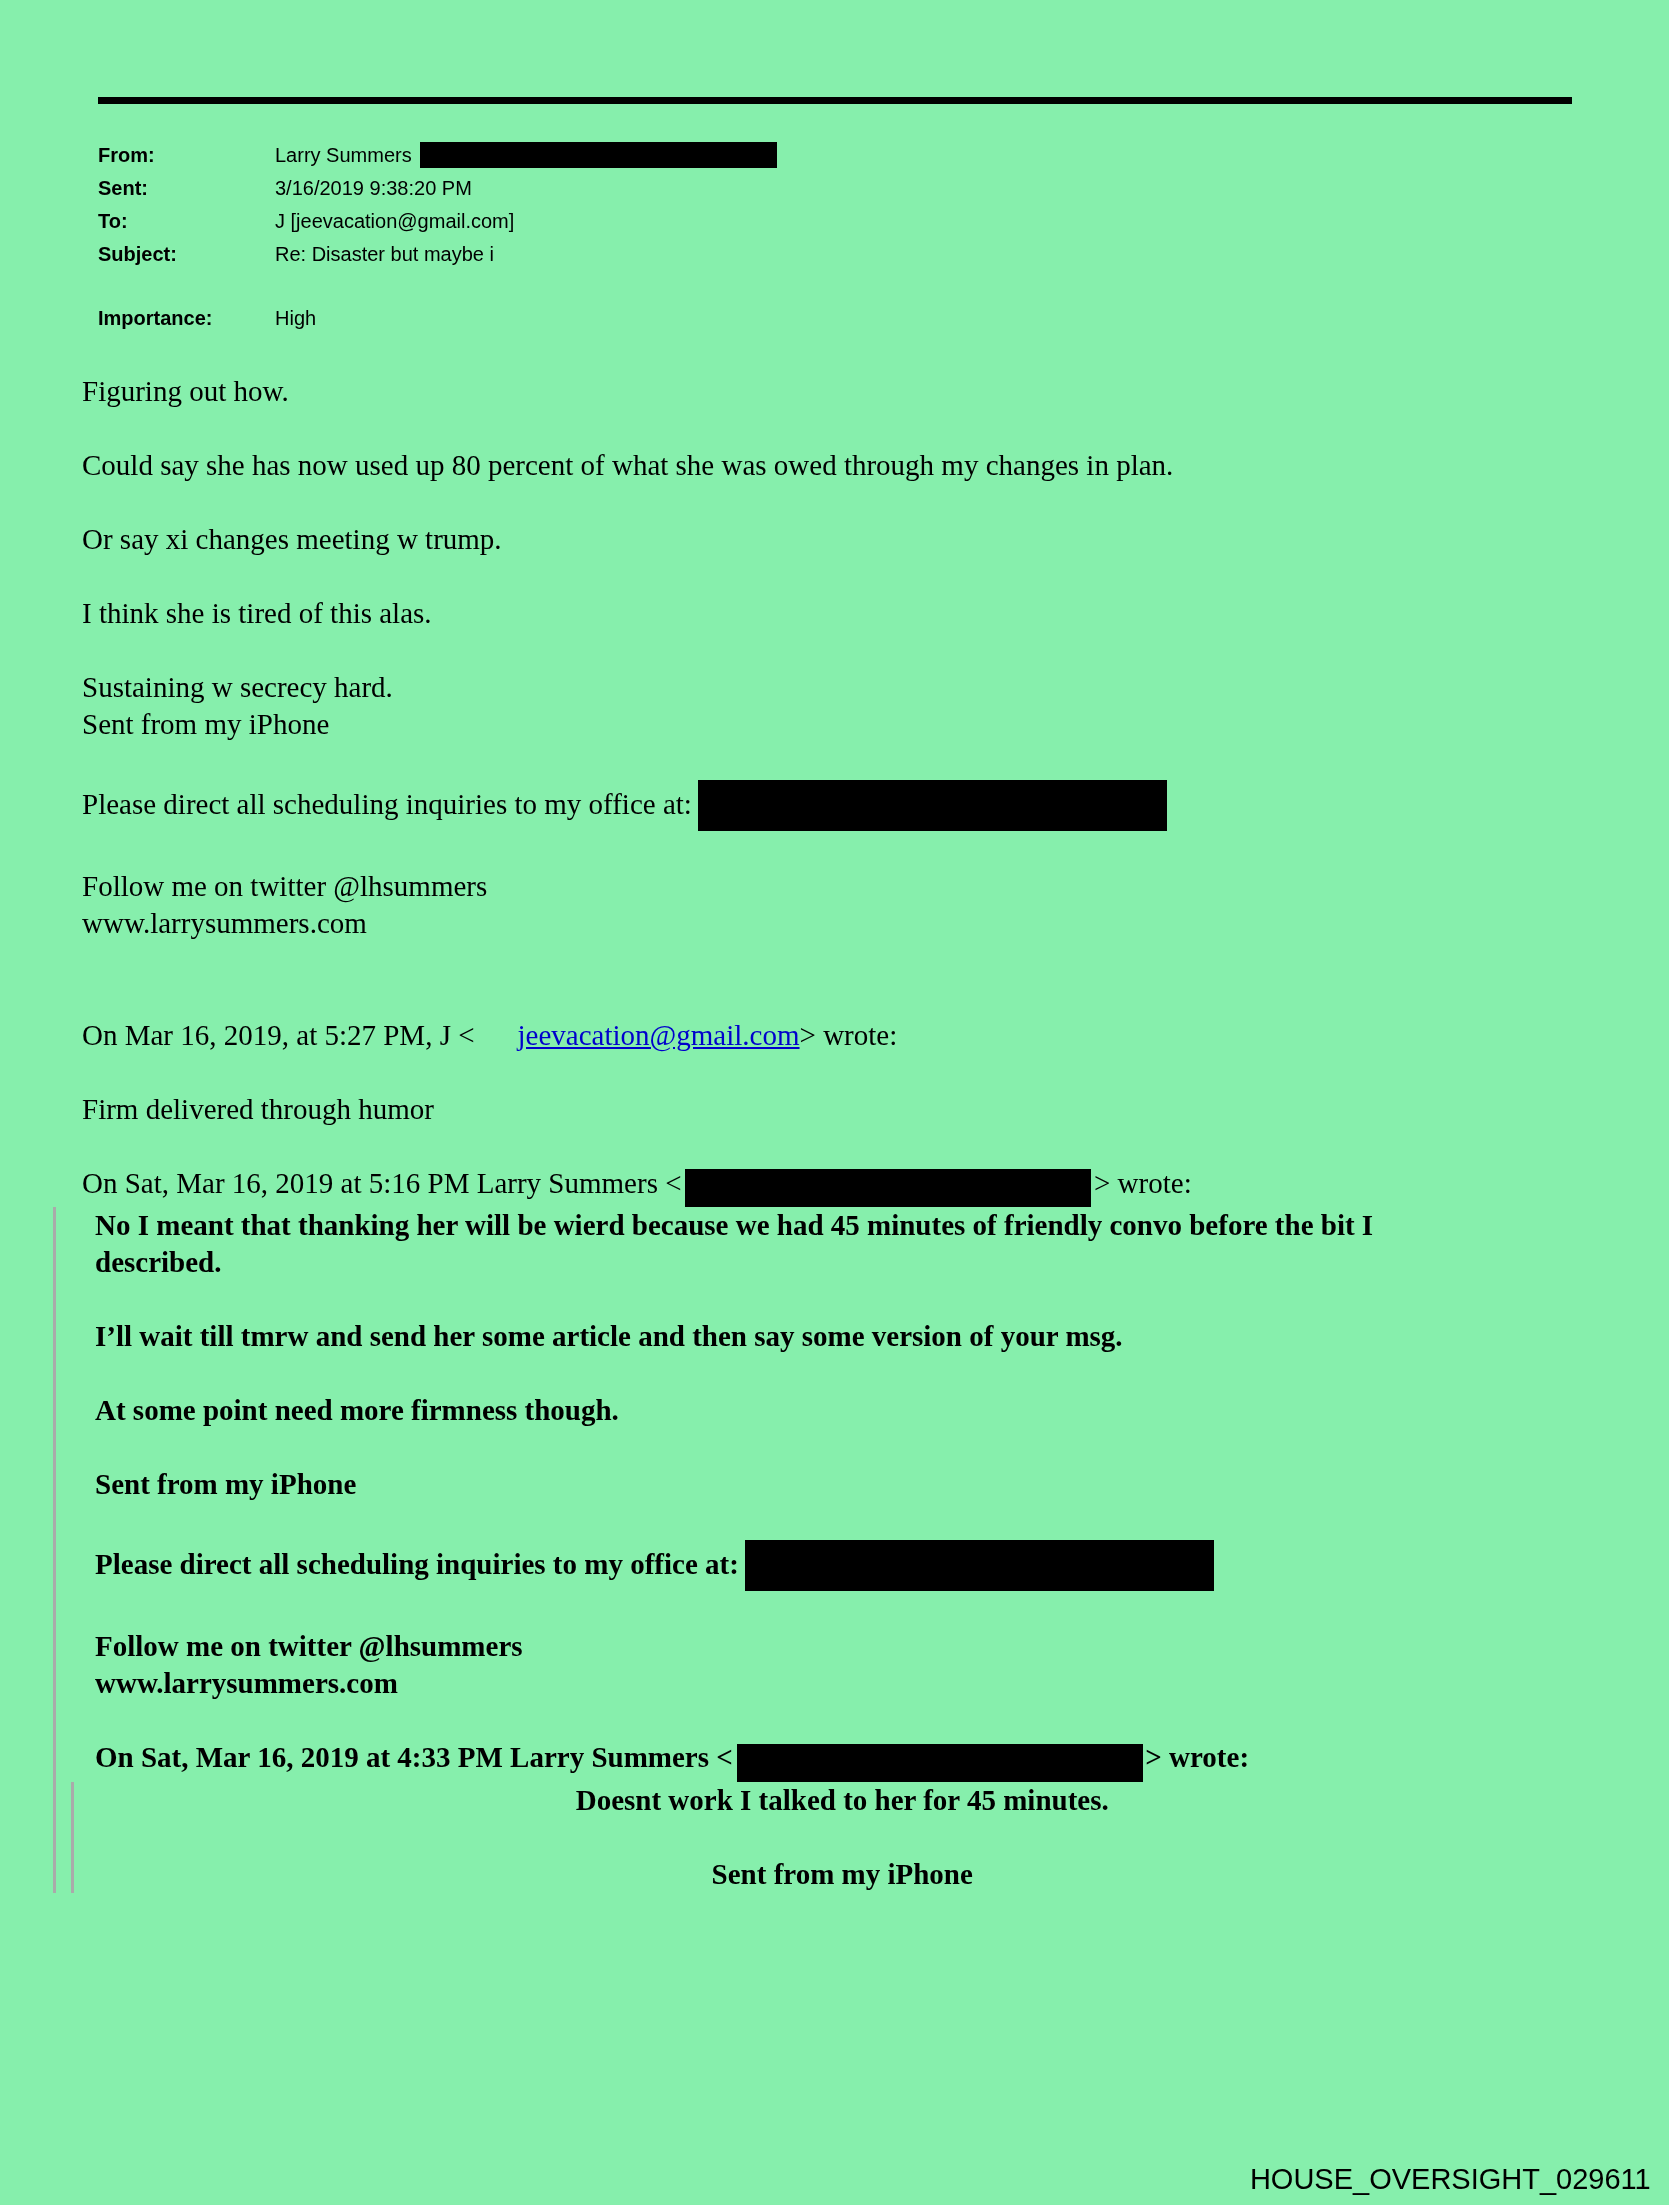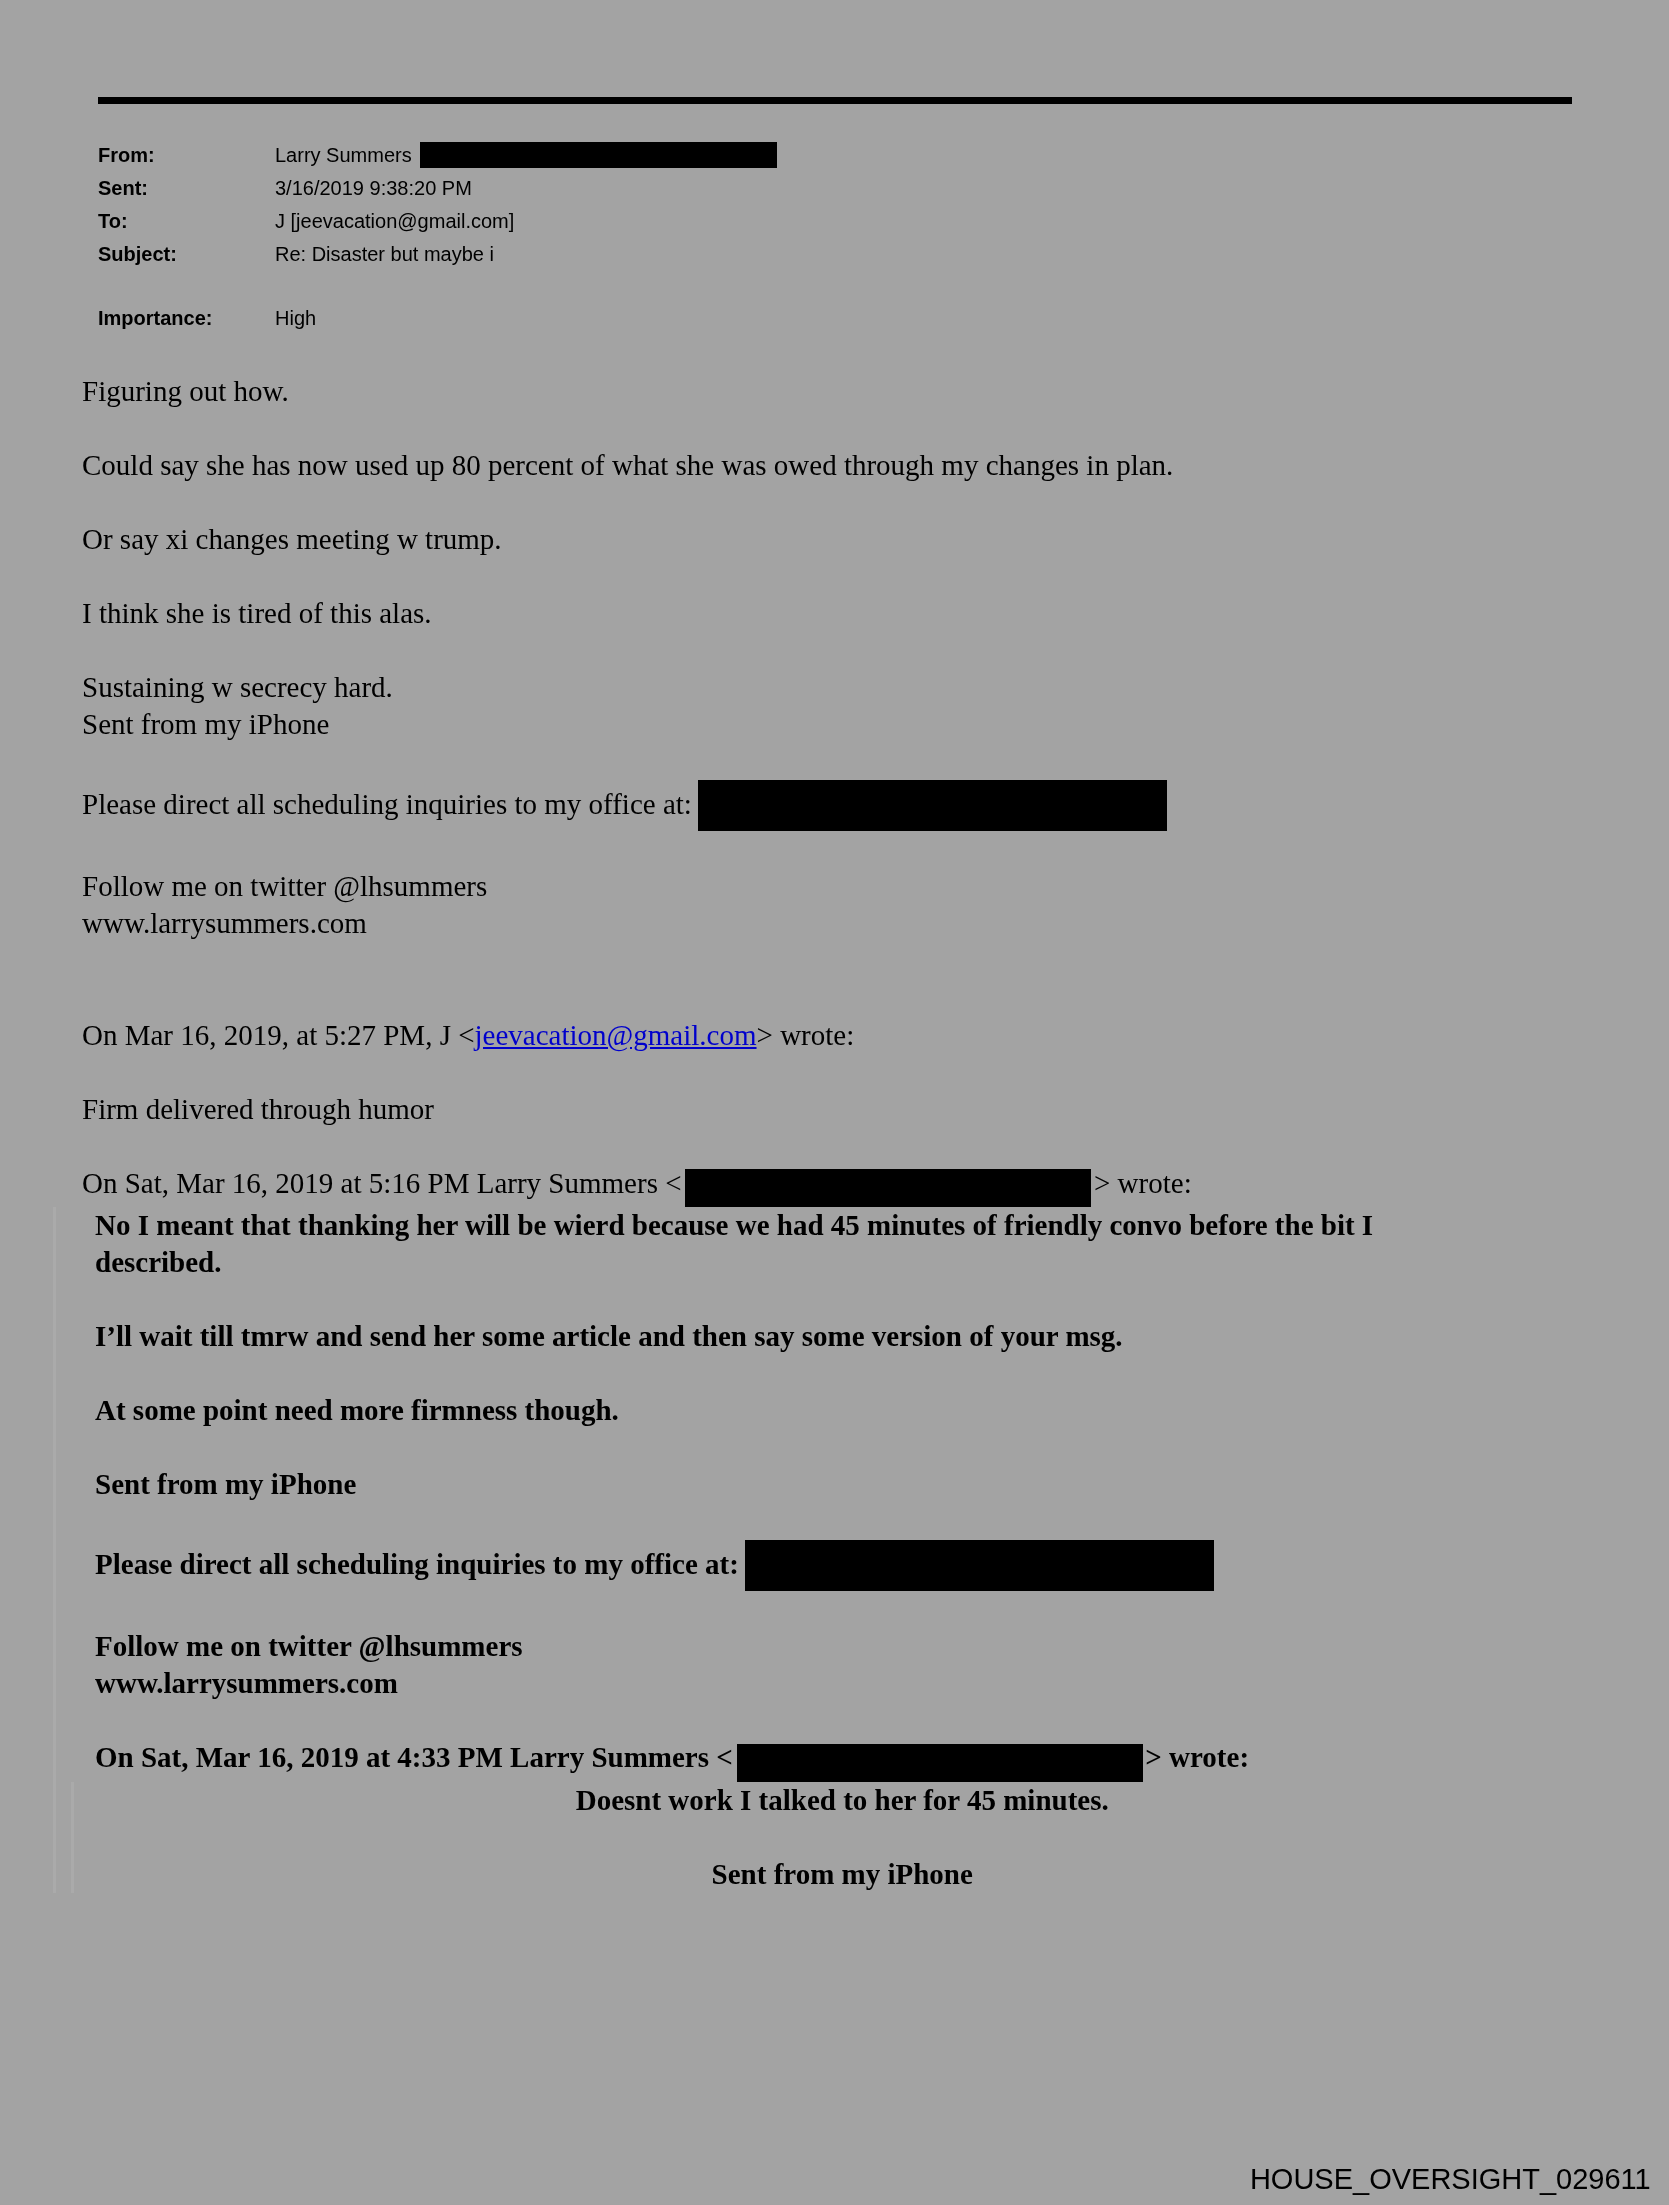--- a/index.html
+++ b/index.html
@@ -1,20 +1,20 @@
 <!DOCTYPE html>
 <html style="font-size:10.5px"><head>
 <meta charset="utf-8">
 <style>
   html, body { margin: 0; padding: 0; background: #ffffff; }
   .page {
     position: relative;
     width: 1669px;
     height: 2205px;
-    background: #a3a3a3;
+    background: #86efac;
     overflow: hidden;
     font-family: "Liberation Serif", serif;
     color: #000000;
   }
 
   
   .top-rule {
     position: absolute;
     left: 98px; top: 97px;
     width: 1474px; height: 6.5px;
@@ -60,21 +60,21 @@
     font-weight: bold;
   }
   blockquote.q2 {
     margin: 0 0 0 -24px;
     border-left: 3.3px solid #aaaaaa;
     padding: 0 0 0 29.5px;
     text-align: center;
   }
   blockquote .para:first-child { margin-top: 0; }
 
-  a.email-link { color: #0000cc; text-decoration: underline; }
+  a.email-link { color: #0000cc; text-decoration: underline; margin-left: 43px; }
 
   
   .bates {
     position: absolute;
     right: 18.3px; top: 2159px;
     font-family: "Liberation Sans", sans-serif;
     font-size: 29px;
     line-height: 41px;
     color: #000000;
     white-space: nowrap;

